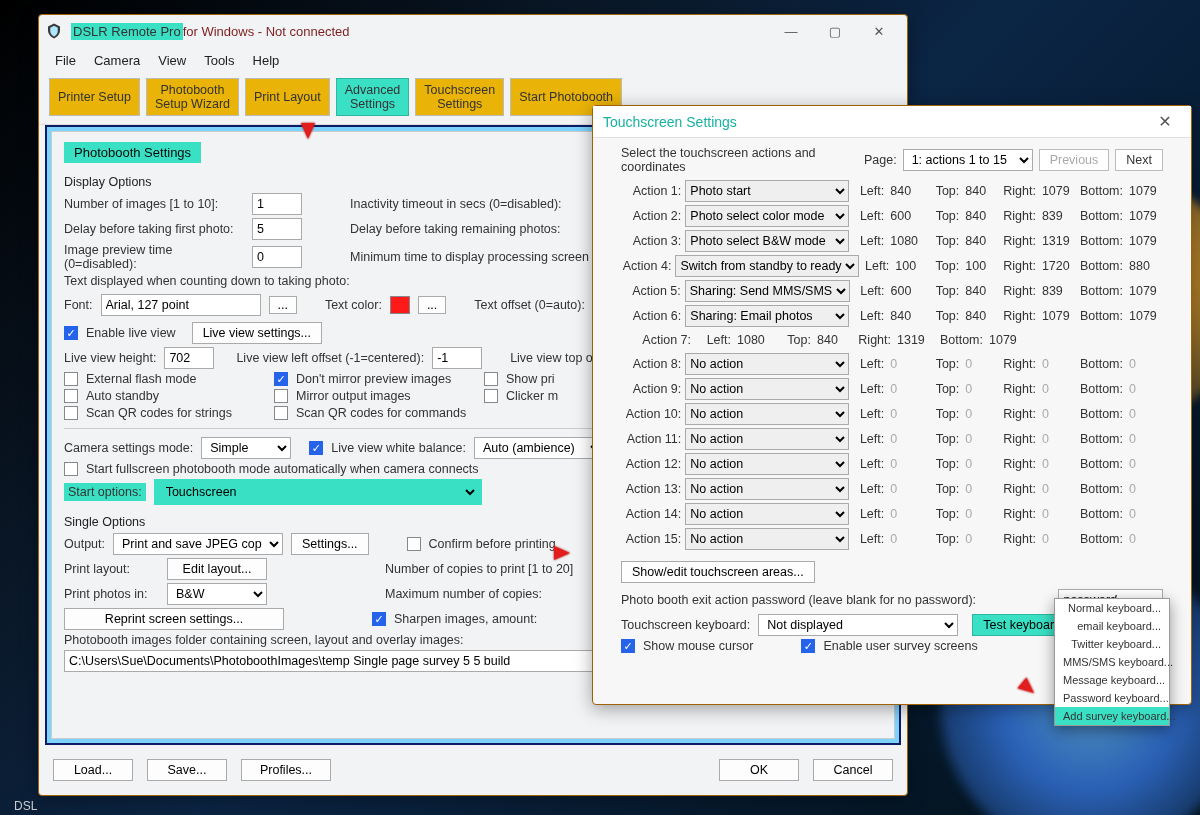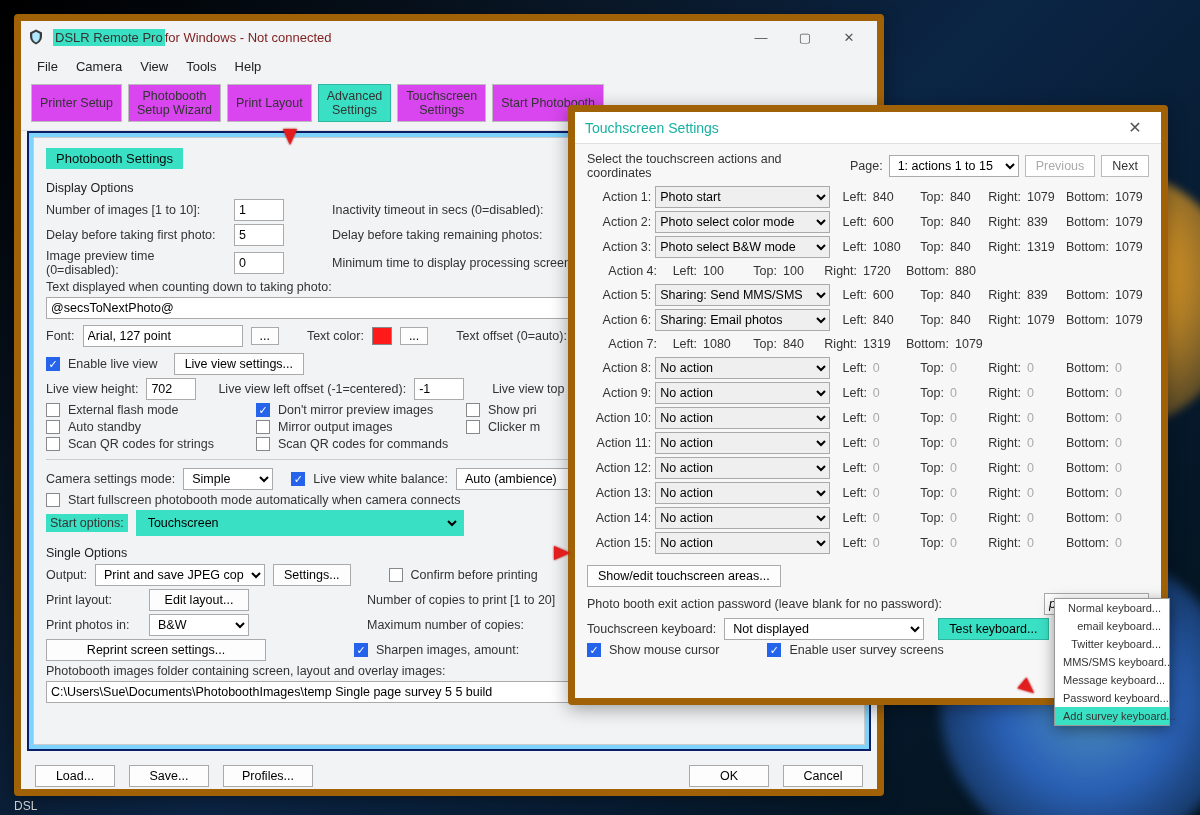--- a/index.html
+++ b/index.html
@@ -14,37 +14,38 @@
     position: relative;
     overflow: hidden;
   }
   
   .bg-orange { position:absolute; width:260px; height:260px; border-radius:50%;
     background: radial-gradient(circle at 40% 40%, #ffd27a, #f5a623 35%, rgba(0,0,0,0)); right:-40px; top:170px; filter:blur(4px); opacity:.9;}
   .bg-blue { position:absolute; width:300px; height:300px; border-radius:50%;
     background: radial-gradient(circle at 50% 50%, #6cc2ff, #3b82f6 40%, rgba(0,0,0,0)); right:-40px; bottom:-40px; filter:blur(6px); opacity:.7;}
 
   .window {
-    position:absolute; background:#f1f3f5; border:7px solid #a16207; border-radius:4px;
+    position:absolute; background:#f1f3f5; border:1px solid #a16207; border-radius:4px;
     box-shadow: 0 4px 18px rgba(0,0,0,.35);
+    margin-left: 24px;
   }
   .main { left:14px; top:14px; width:870px; height:782px; }
   .titlebar { display:flex; align-items:center; height:32px; padding:0 6px; }
   .titlebar .appicon { width:18px; height:18px; margin-right:8px; }
   .titlebar .title-hl { background:#3ae0c4; padding:1px 2px; }
   .titlebar .t-rest { color:#7f1d1d; }
   .winbtn { width:44px; height:28px; display:flex; align-items:center; justify-content:center; color:#555; }
   .spacer { flex:1 1 auto; }
 
   .menubar { display:flex; gap:2px; padding:3px 8px; font-size:13px; color:#222;}
   .menubar div { padding:3px 8px; }
 
   .toolbar-label { padding:3px 10px 0 10px; font-size:12px; color:#444; }
   .toolbar { display:flex; gap:6px; padding:4px 10px 8px 10px; border-bottom:1px solid #ddd; }
-  .tbtn { background:#d946ef; border:1px solid #bbb; padding:4px 8px; font-size:12.5px; line-height:14px; text-align:center; }
+  .tbtn { background:#eab308; border:1px solid #bbb; padding:4px 8px; font-size:12.5px; line-height:14px; text-align:center; }
   .twrap { display:flex; flex-direction:column; align-items:center; justify-content:center; }
   .tbtn.active { background:#3ae0c4; border-color:#2fb6a0; }
 
   .inner-frame { position:relative; margin:0 6px 6px 6px; border:2px solid #0b1d66; background:#7dd3fc; padding:4px; }
   .arrow-down { position:absolute; left:254px; top:-4px; width:0; height:0;
     border-left:7px solid transparent; border-right:7px solid transparent; border-top:16px solid #e11d1d; z-index:5;
     filter: drop-shadow(0 0 1px #a00);}
   .panel { background:#f1f3f5; border:1px solid #ccc; padding:10px 12px 12px 12px; min-height:608px;}
   .panel-title { display:inline-block; background:#3ae0c4; padding:3px 10px; font-size:13px; color:#0a0a0a; margin-bottom:6px;}
 
@@ -65,21 +66,21 @@
   .divline { height:1px; background:#ccc; margin:8px 0; }
 
   .bottombar { display:flex; gap:14px; padding:8px 14px; }
   .bottombar .grow { flex:1; }
 
   
   .ts { left:568px; top:105px; width:600px; height:600px; background:#f7f7f7; }
   .ts .titlebar { background:#fff; border-bottom:1px solid #e0e0e0; }
   .ts .titlebar .title { color:#17b1a1; font-size:14px; margin-left:4px; }
   .close-x { width:40px; text-align:center; font-size:16px; color:#555;}
-  .ts-body { padding:8px 12px; }
+  .ts-body { padding:8px 28px; }
   .ts-top { display:flex; align-items:center; gap:8px; margin-bottom:6px;}
   .ts-top .pg { margin-left:auto; }
   .nav-btn { border:1px solid #bbb; background:#fff; padding:3px 10px; font-size:12.5px;}
   .nav-btn.disabled { color:#aaa; }
 
   .act-row { display:flex; align-items:center; gap:4px; margin:3px 0; font-size:12.5px; }
   .act-row .alabel { width:70px; text-align:right; }
   .act-row select { width:190px; height:22px; border:1px solid #aaa; font:inherit; }
   .act-row .coord-l { width:36px; text-align:right; color:#333;}
   .act-row input.coord { width:36px; height:20px; border:none; background:transparent; text-align:left; font:inherit; color:#333;}
@@ -175,23 +176,20 @@
         <span class="lbl" style="margin-left:40px">Delay before taking remaining photos:</span>
       </div>
       <div class="row">
         <span class="lbl" style="width:180px">Image preview time (0=disabled):</span>
         <input class="txt" style="width: 50px;" value="0">
         <span class="lbl" style="margin-left:40px">Minimum time to display processing screen</span>
       </div>
       <div class="row">
           <span class="lbl">Text displayed when counting down to taking photo:</span>
         </div>
-      <div class="row">
-          <input class="txt wide" value="@secsToNextPhoto@" style="">
-        </div>
 
       <div class="row" style="margin-top:6px">
         <span class="lbl">Font:</span>
         <input class="txt" style="width: 160px;" value="Arial, 127 point">
         <button class="btn btn-sm">...</button>
         <span class="lbl" style="margin-left:20px">Text color:</span>
         <span class="colorbox"></span>
         <button class="btn btn-sm">...</button>
         <span class="lbl" style="margin-left:20px">Text offset (0=auto):</span>
       </div>
@@ -351,20 +349,21 @@
           <input class="coord" value="1080" style="">
           <span class="coord-l">Top:</span>
           <input class="coord" value="840" style="">
           <span class="coord-l">Right:</span>
           <input class="coord" value="1319" style="">
           <span class="coord-l" style="width:48px">Bottom:</span>
           <input class="coord" value="1079" style="">
         </div>
         <div class="act-row">
           <span class="alabel">Action 4:</span>
+          <select><option>Switch from standby to ready</option></select>
           <span class="coord-l">Left:</span>
           <input class="coord" value="100" style="">
           <span class="coord-l">Top:</span>
           <input class="coord" value="100" style="">
           <span class="coord-l">Right:</span>
           <input class="coord" value="1720" style="">
           <span class="coord-l" style="width:48px">Bottom:</span>
           <input class="coord" value="880" style="">
         </div>
         <div class="act-row">

